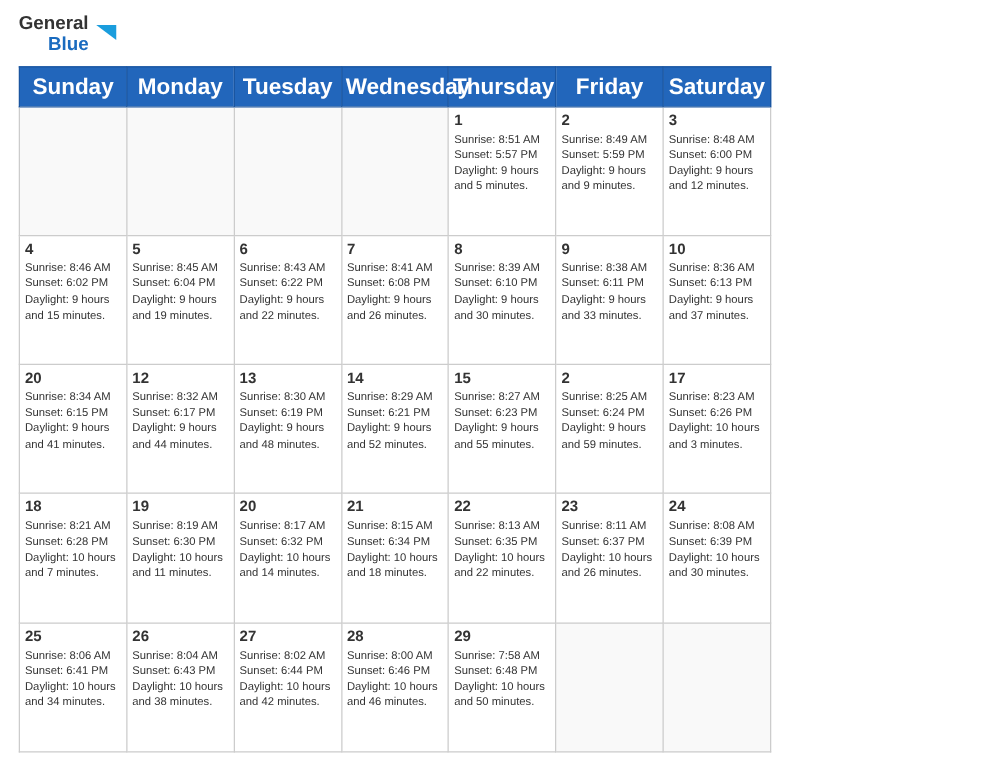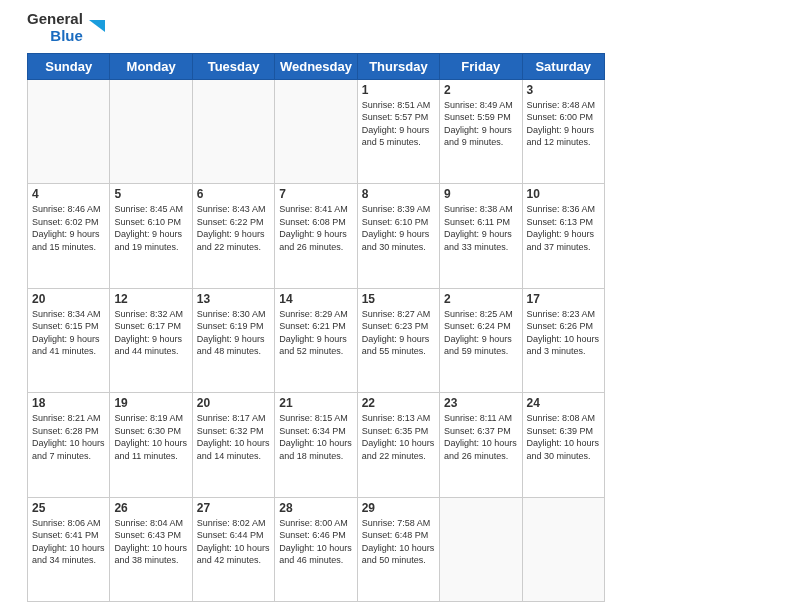--- a/index.html
+++ b/index.html
@@ -6,21 +6,21 @@
     body {
       font-family: Arial, sans-serif;
       background: #fff;
       width: 792px;
       height: 612px;
       overflow: hidden;
     }
     .page {
       width: 632px;
       height: 612px;
-      padding: 10px 27px;
+      padding: 10px 15px;
       display: flex;
       flex-direction: column;
     }
     .header {
       display: flex;
       justify-content: space-between;
       align-items: flex-start;
       margin-bottom: 8px;
     }
     .logo {
@@ -44,21 +44,21 @@
       flex: 1;
       border-collapse: collapse;
       width: 100%;
       table-layout: fixed;
     }
     .calendar thead th {
       background: #2266bb;
       color: #fff;
       text-align: center;
       padding: 5px 3px;
-      font-size: 13px;
+      font-size: 18px;
       font-weight: bold;
       border: 1px solid #1a55a0;
     }
     .calendar tbody td {
       border: 1px solid #ccc;
       vertical-align: top;
       padding: 3px 4px;
       font-size: 9.5px;
       color: #333;
       height: 88px;
@@ -141,21 +141,21 @@
         <tr>
           <td>
             <span class="day-num">4</span>
             <div class="day-info">Sunrise: 8:46 AM
 Sunset: 6:02 PM
 Daylight: 9 hours and 15 minutes.</div>
           </td>
           <td>
             <span class="day-num">5</span>
             <div class="day-info">Sunrise: 8:45 AM
-Sunset: 6:10 PM
+Sunset: 6:04 PM
 Daylight: 9 hours and 19 minutes.</div>
           </td>
           <td>
             <span class="day-num">6</span>
             <div class="day-info">Sunrise: 8:43 AM
 Sunset: 6:22 PM
 Daylight: 9 hours and 22 minutes.</div>
           </td>
           <td>
             <span class="day-num">7</span>

